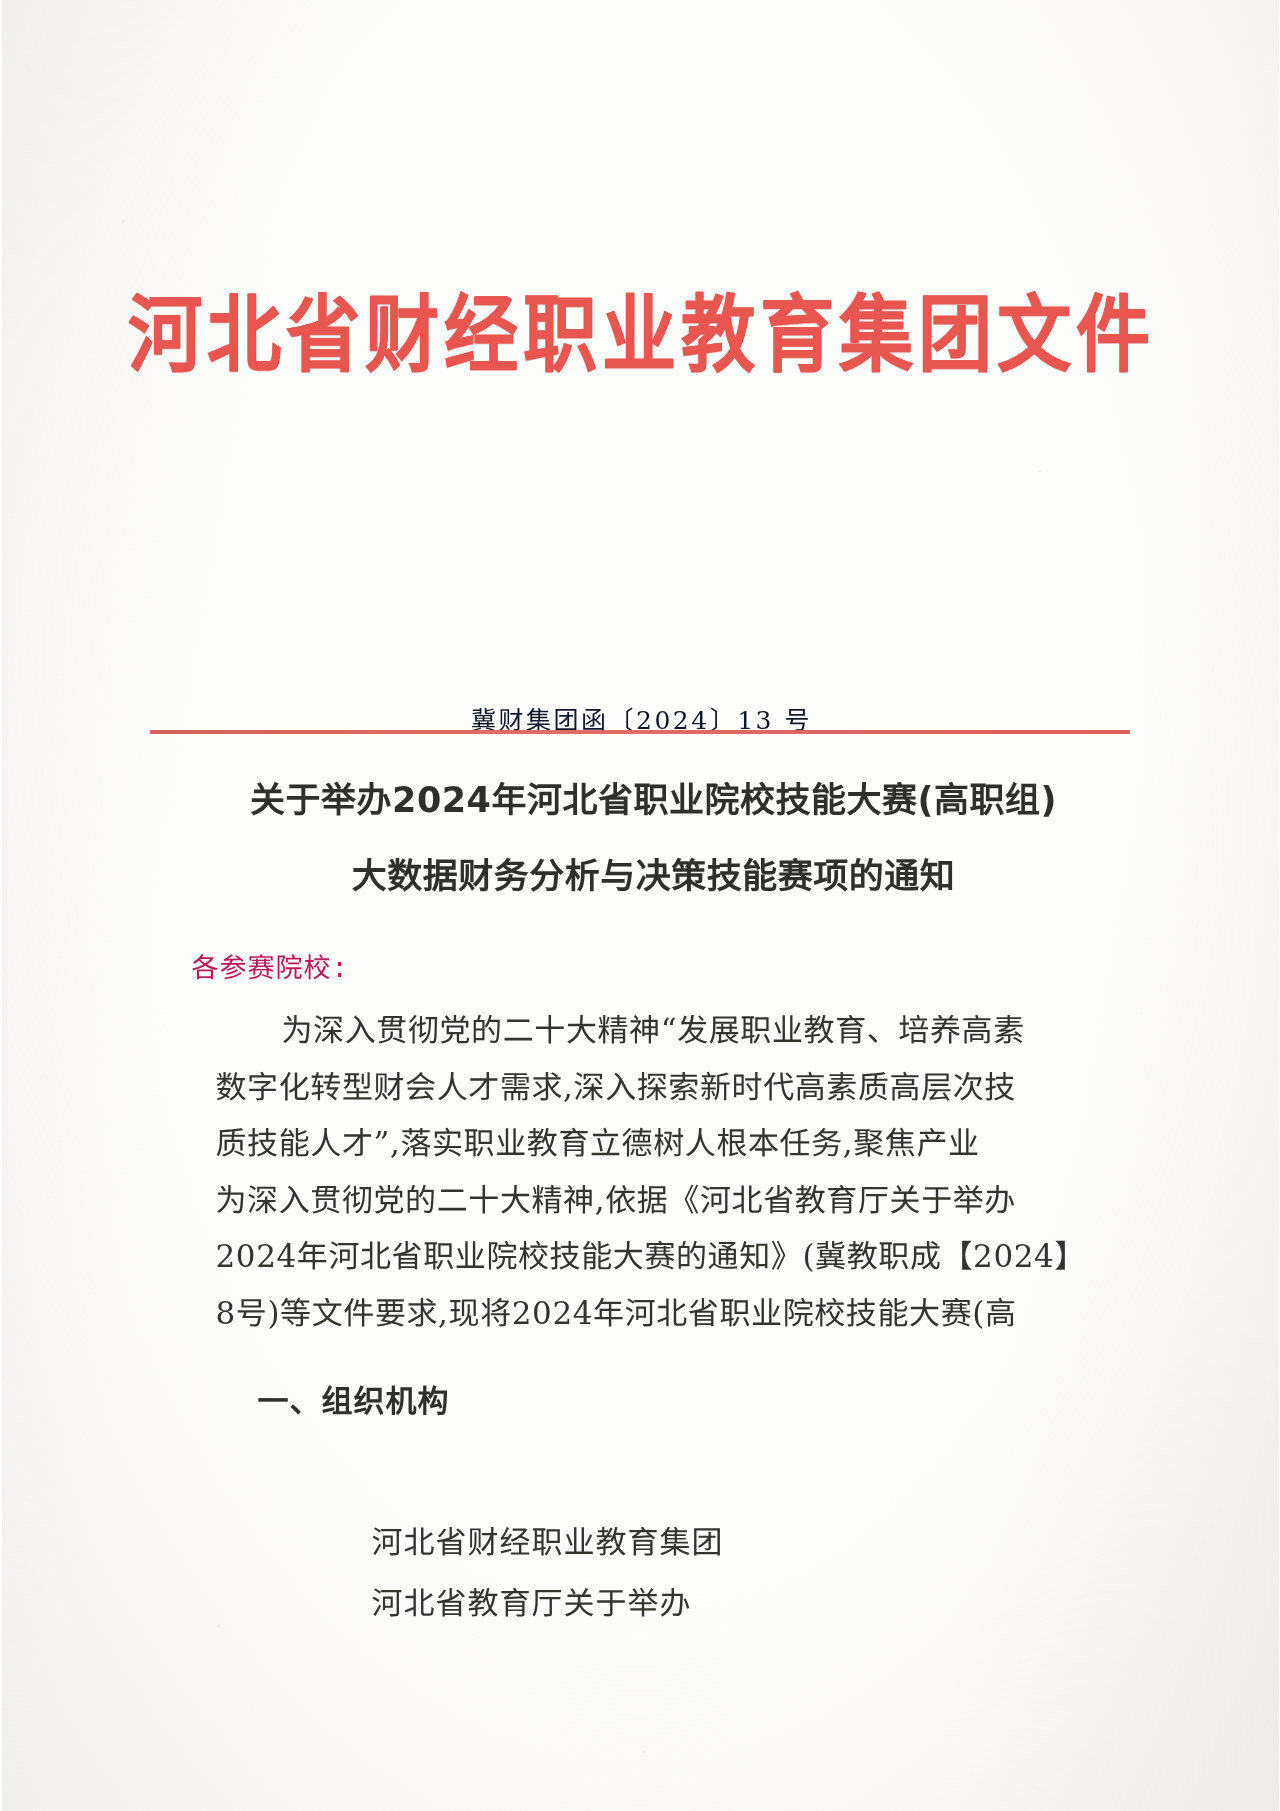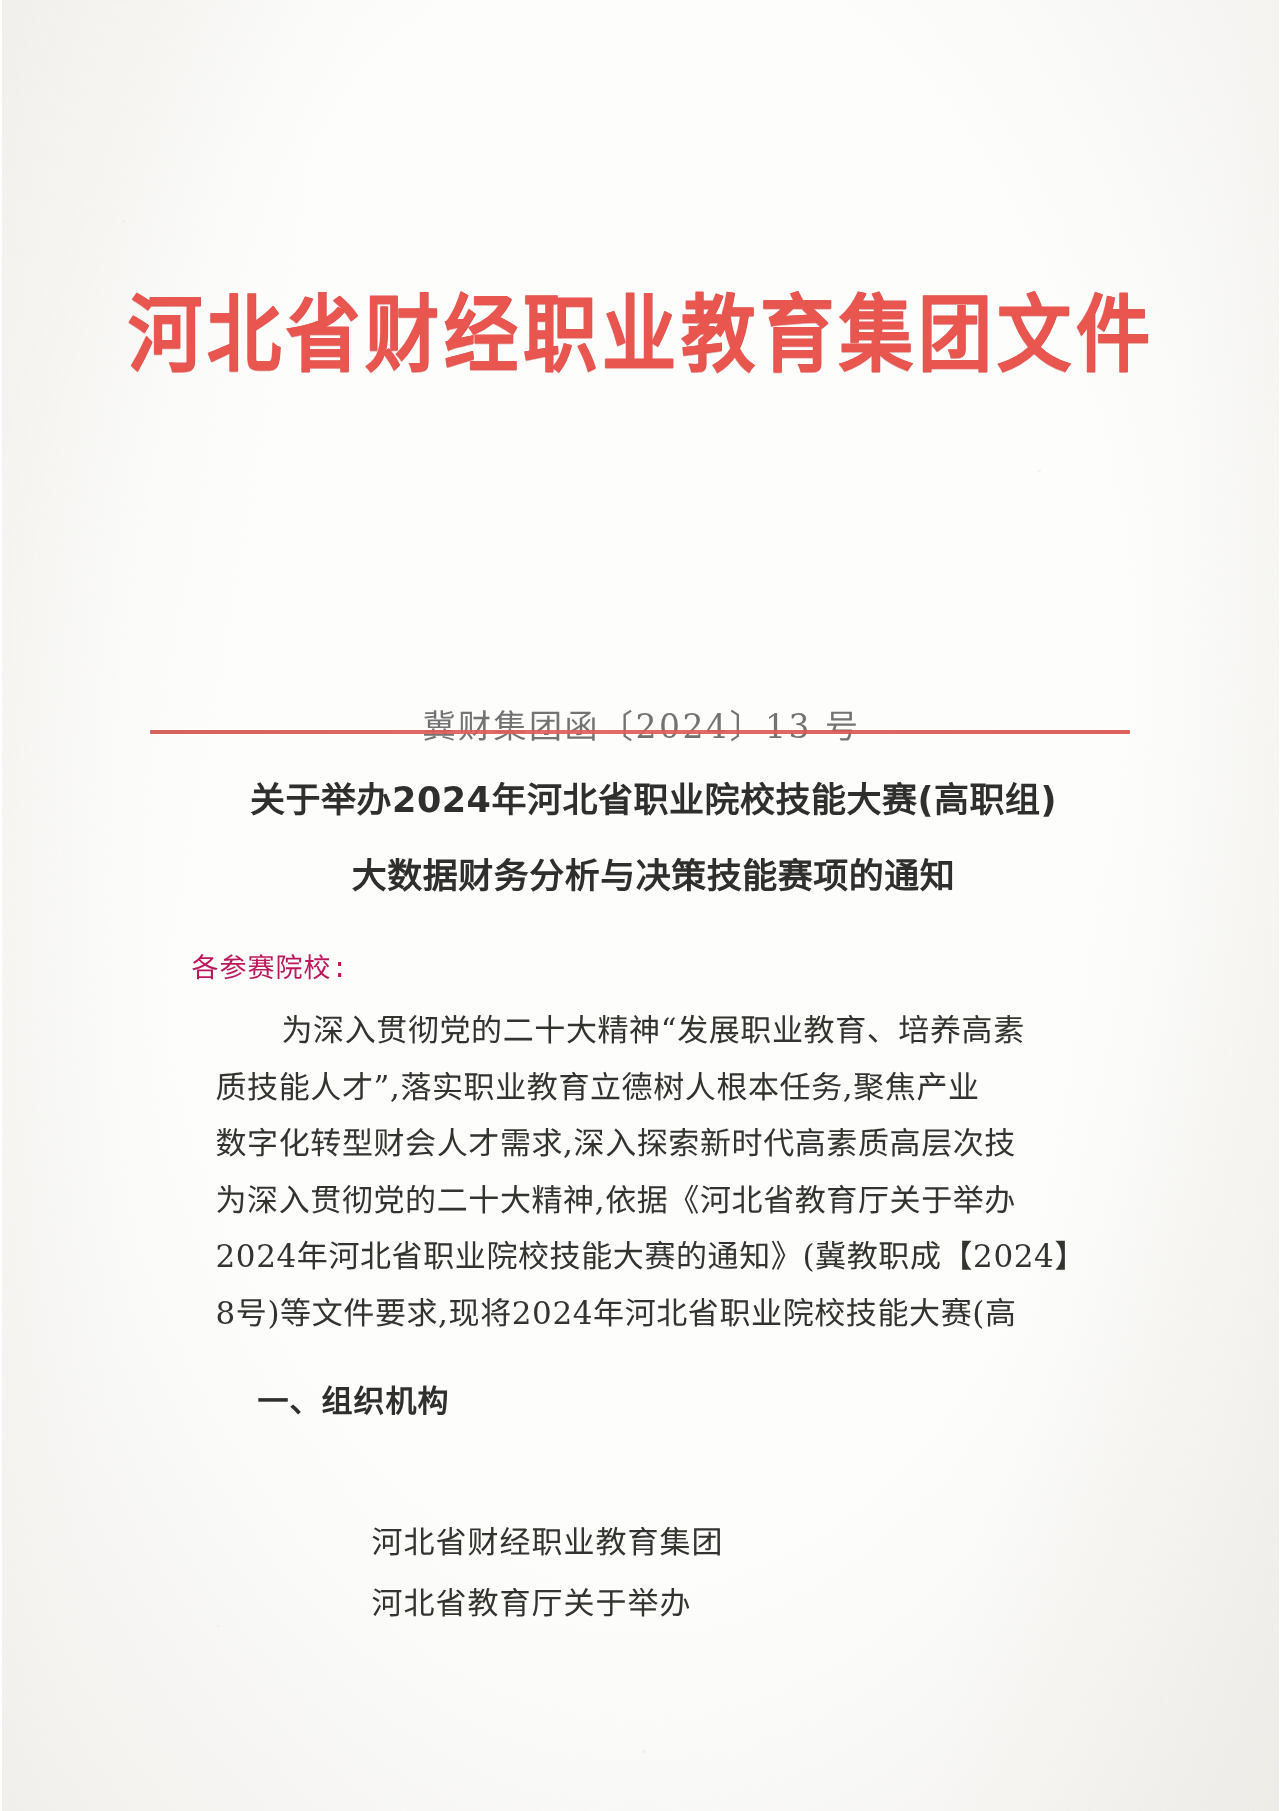--- a/index.html
+++ b/index.html
@@ -78,23 +78,23 @@
   .doc-number-row {
     position: absolute;
     left: 0;
     top: 700px;
     width: 1280px;
     text-align: center;
   }
   .doc-number {
     display: inline-block;
     font-family: "DejaVu Serif", "Liberation Serif", serif;
-    font-size: 33px;
+    font-size: 25px;
     letter-spacing: 2.5px;
-    color: #737373;
+    color: #0f172a;
     white-space: nowrap;
   }
 
   
   .red-rule {
     position: absolute;
     left: 148px;
     top: 730px;
     width: 980px;
     height: 4px;
@@ -209,22 +209,22 @@
     <div class="doc-title">
       <div class="doc-title-line">关于举办2024年河北省职业院校技能大赛(高职组)</div>
       <div class="doc-title-line">大数据财务分析与决策技能赛项的通知</div>
     </div>
 
     <div class="body-block">
       <div class="salutation">各参赛院校:</div>
 
       <div class="body-para">
         <div class="body-line indent">为深入贯彻党的二十大精神“发展职业教育、培养高素</div>
+        <div class="body-line">数字化转型财会人才需求,深入探索新时代高素质高层次技</div>
         <div class="body-line">质技能人才”,落实职业教育立德树人根本任务,聚焦产业</div>
-        <div class="body-line">数字化转型财会人才需求,深入探索新时代高素质高层次技</div>
         <div class="body-line">为深入贯彻党的二十大精神,依据《河北省教育厅关于举办</div>
         <div class="body-line">2024年河北省职业院校技能大赛的通知》(冀教职成【2024】</div>
         <div class="body-line">8号)等文件要求,现将2024年河北省职业院校技能大赛(高</div>
       </div>
     </div>
 
     <div class="section-heading">一、组织机构</div>
 
     <div class="org-list">
       <div class="org-line hang">河北省财经职业教育集团</div>

